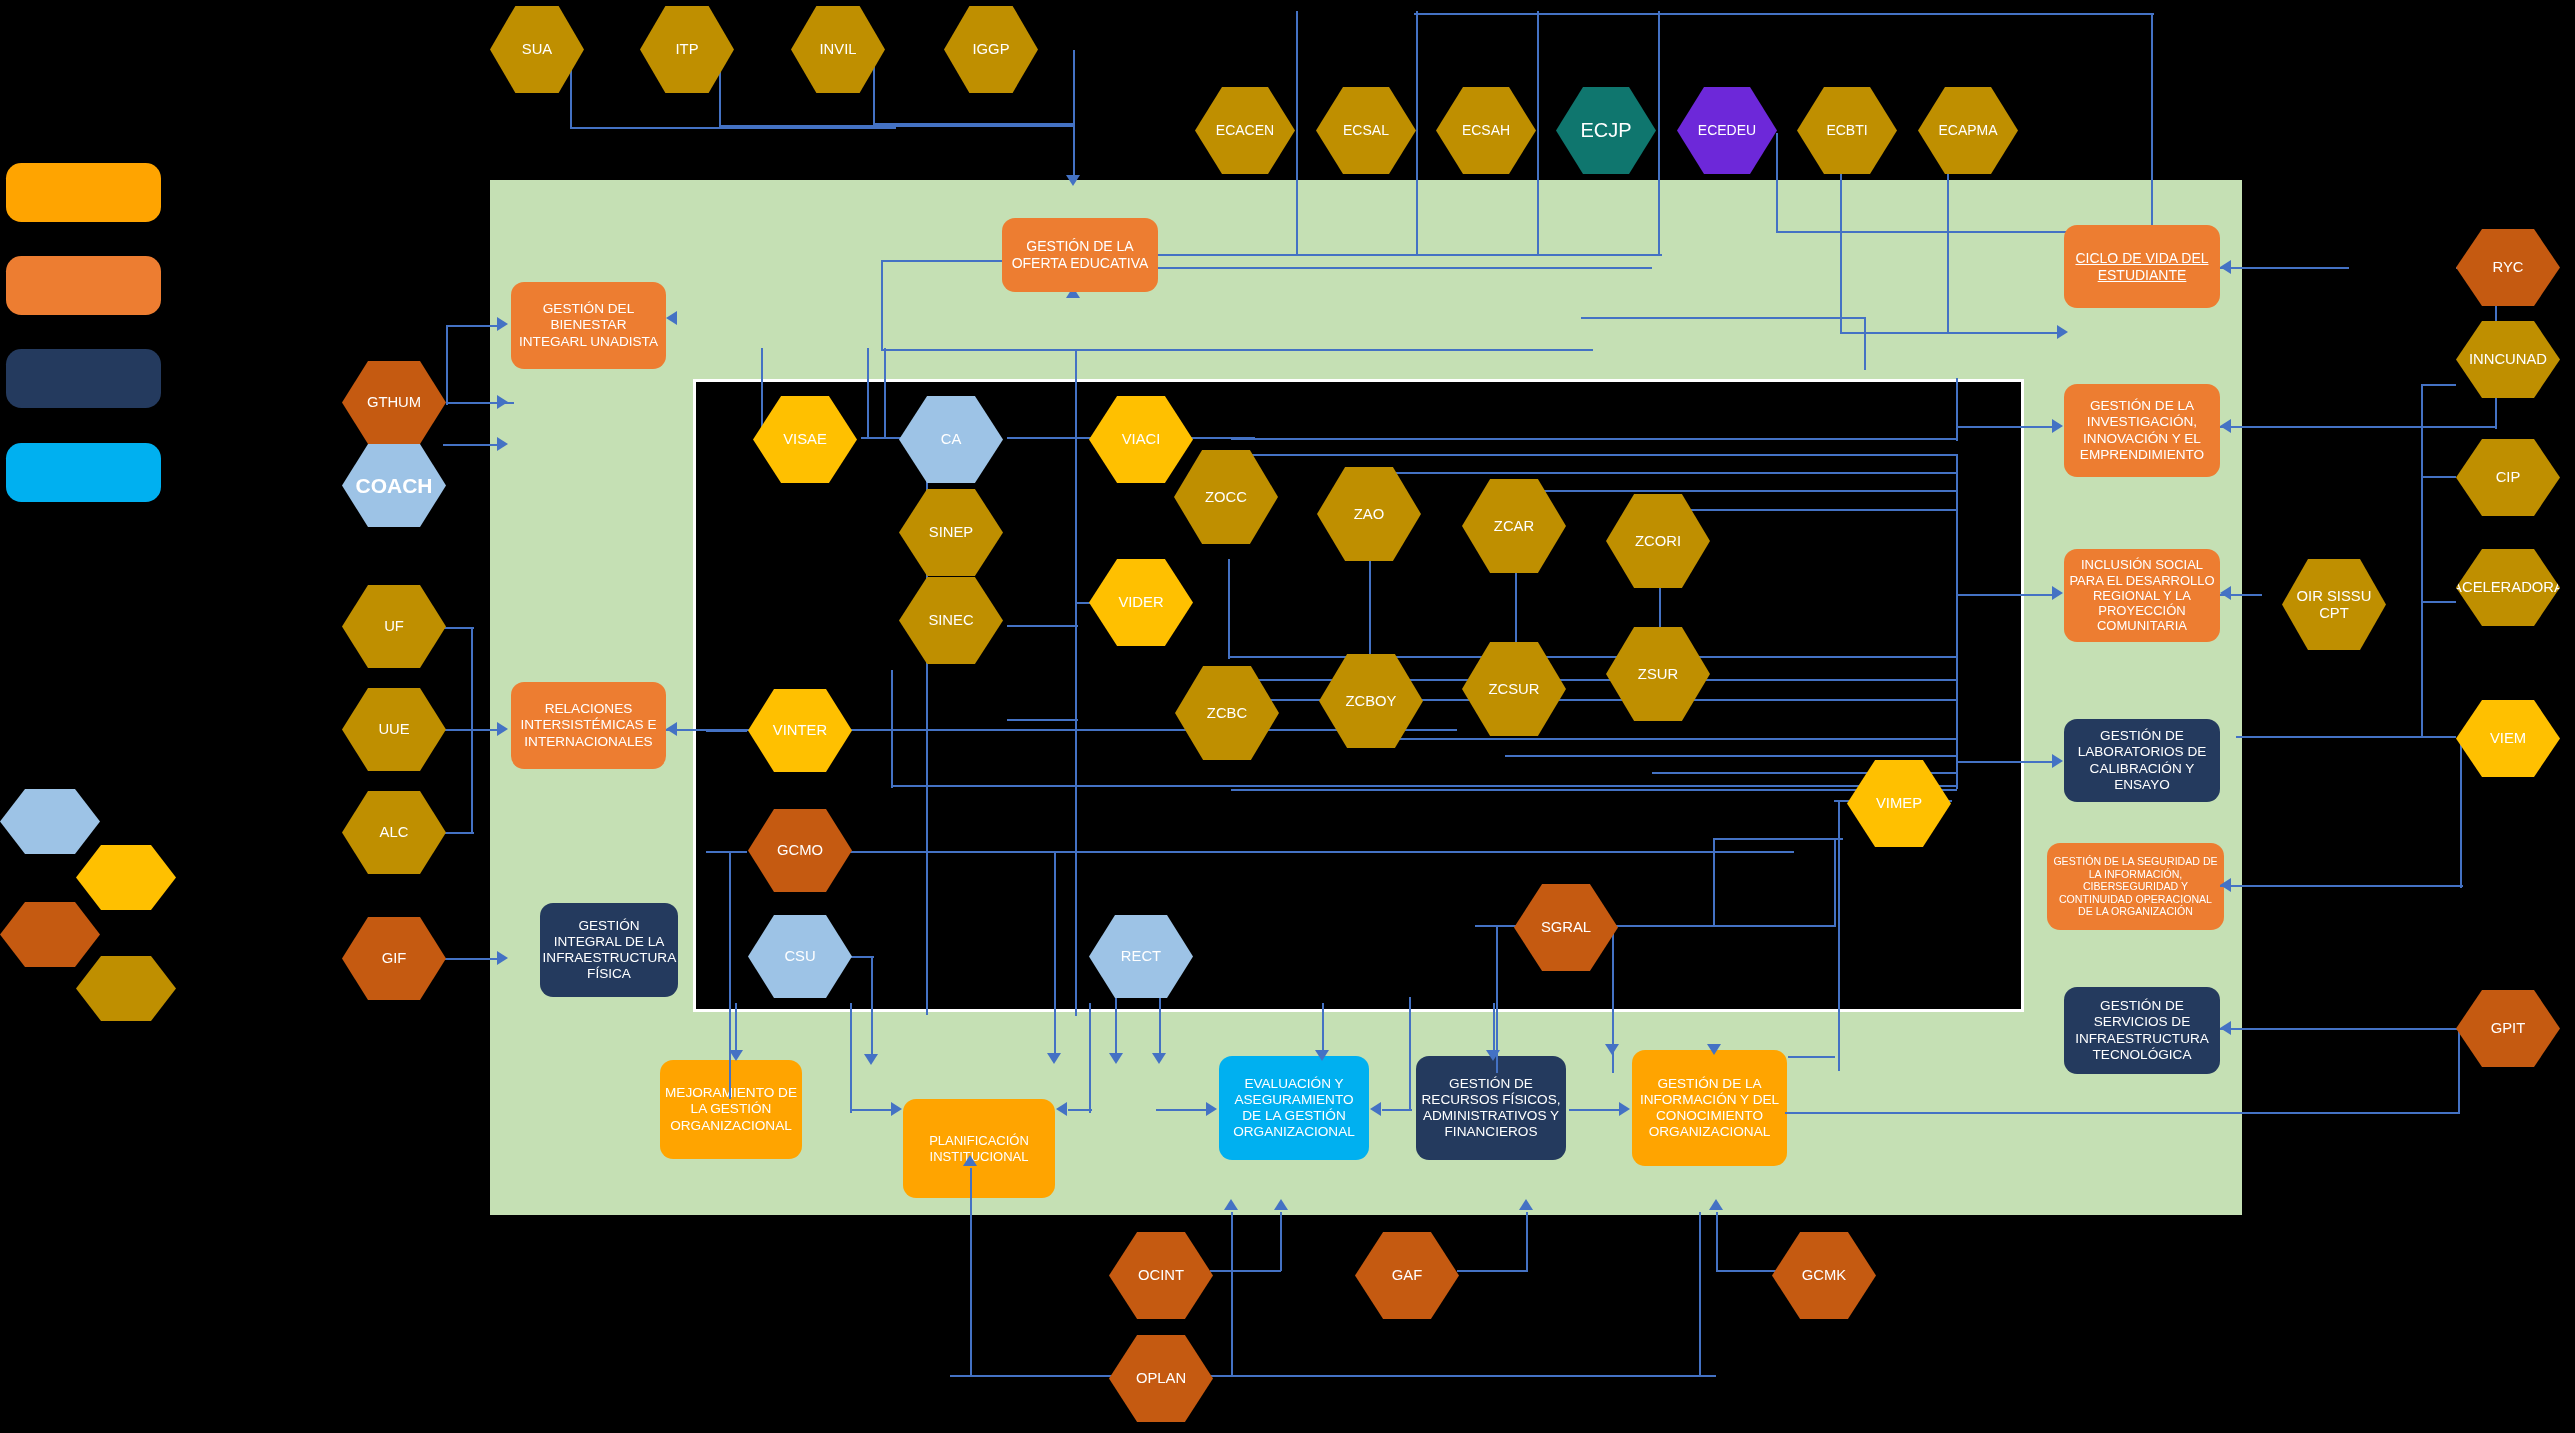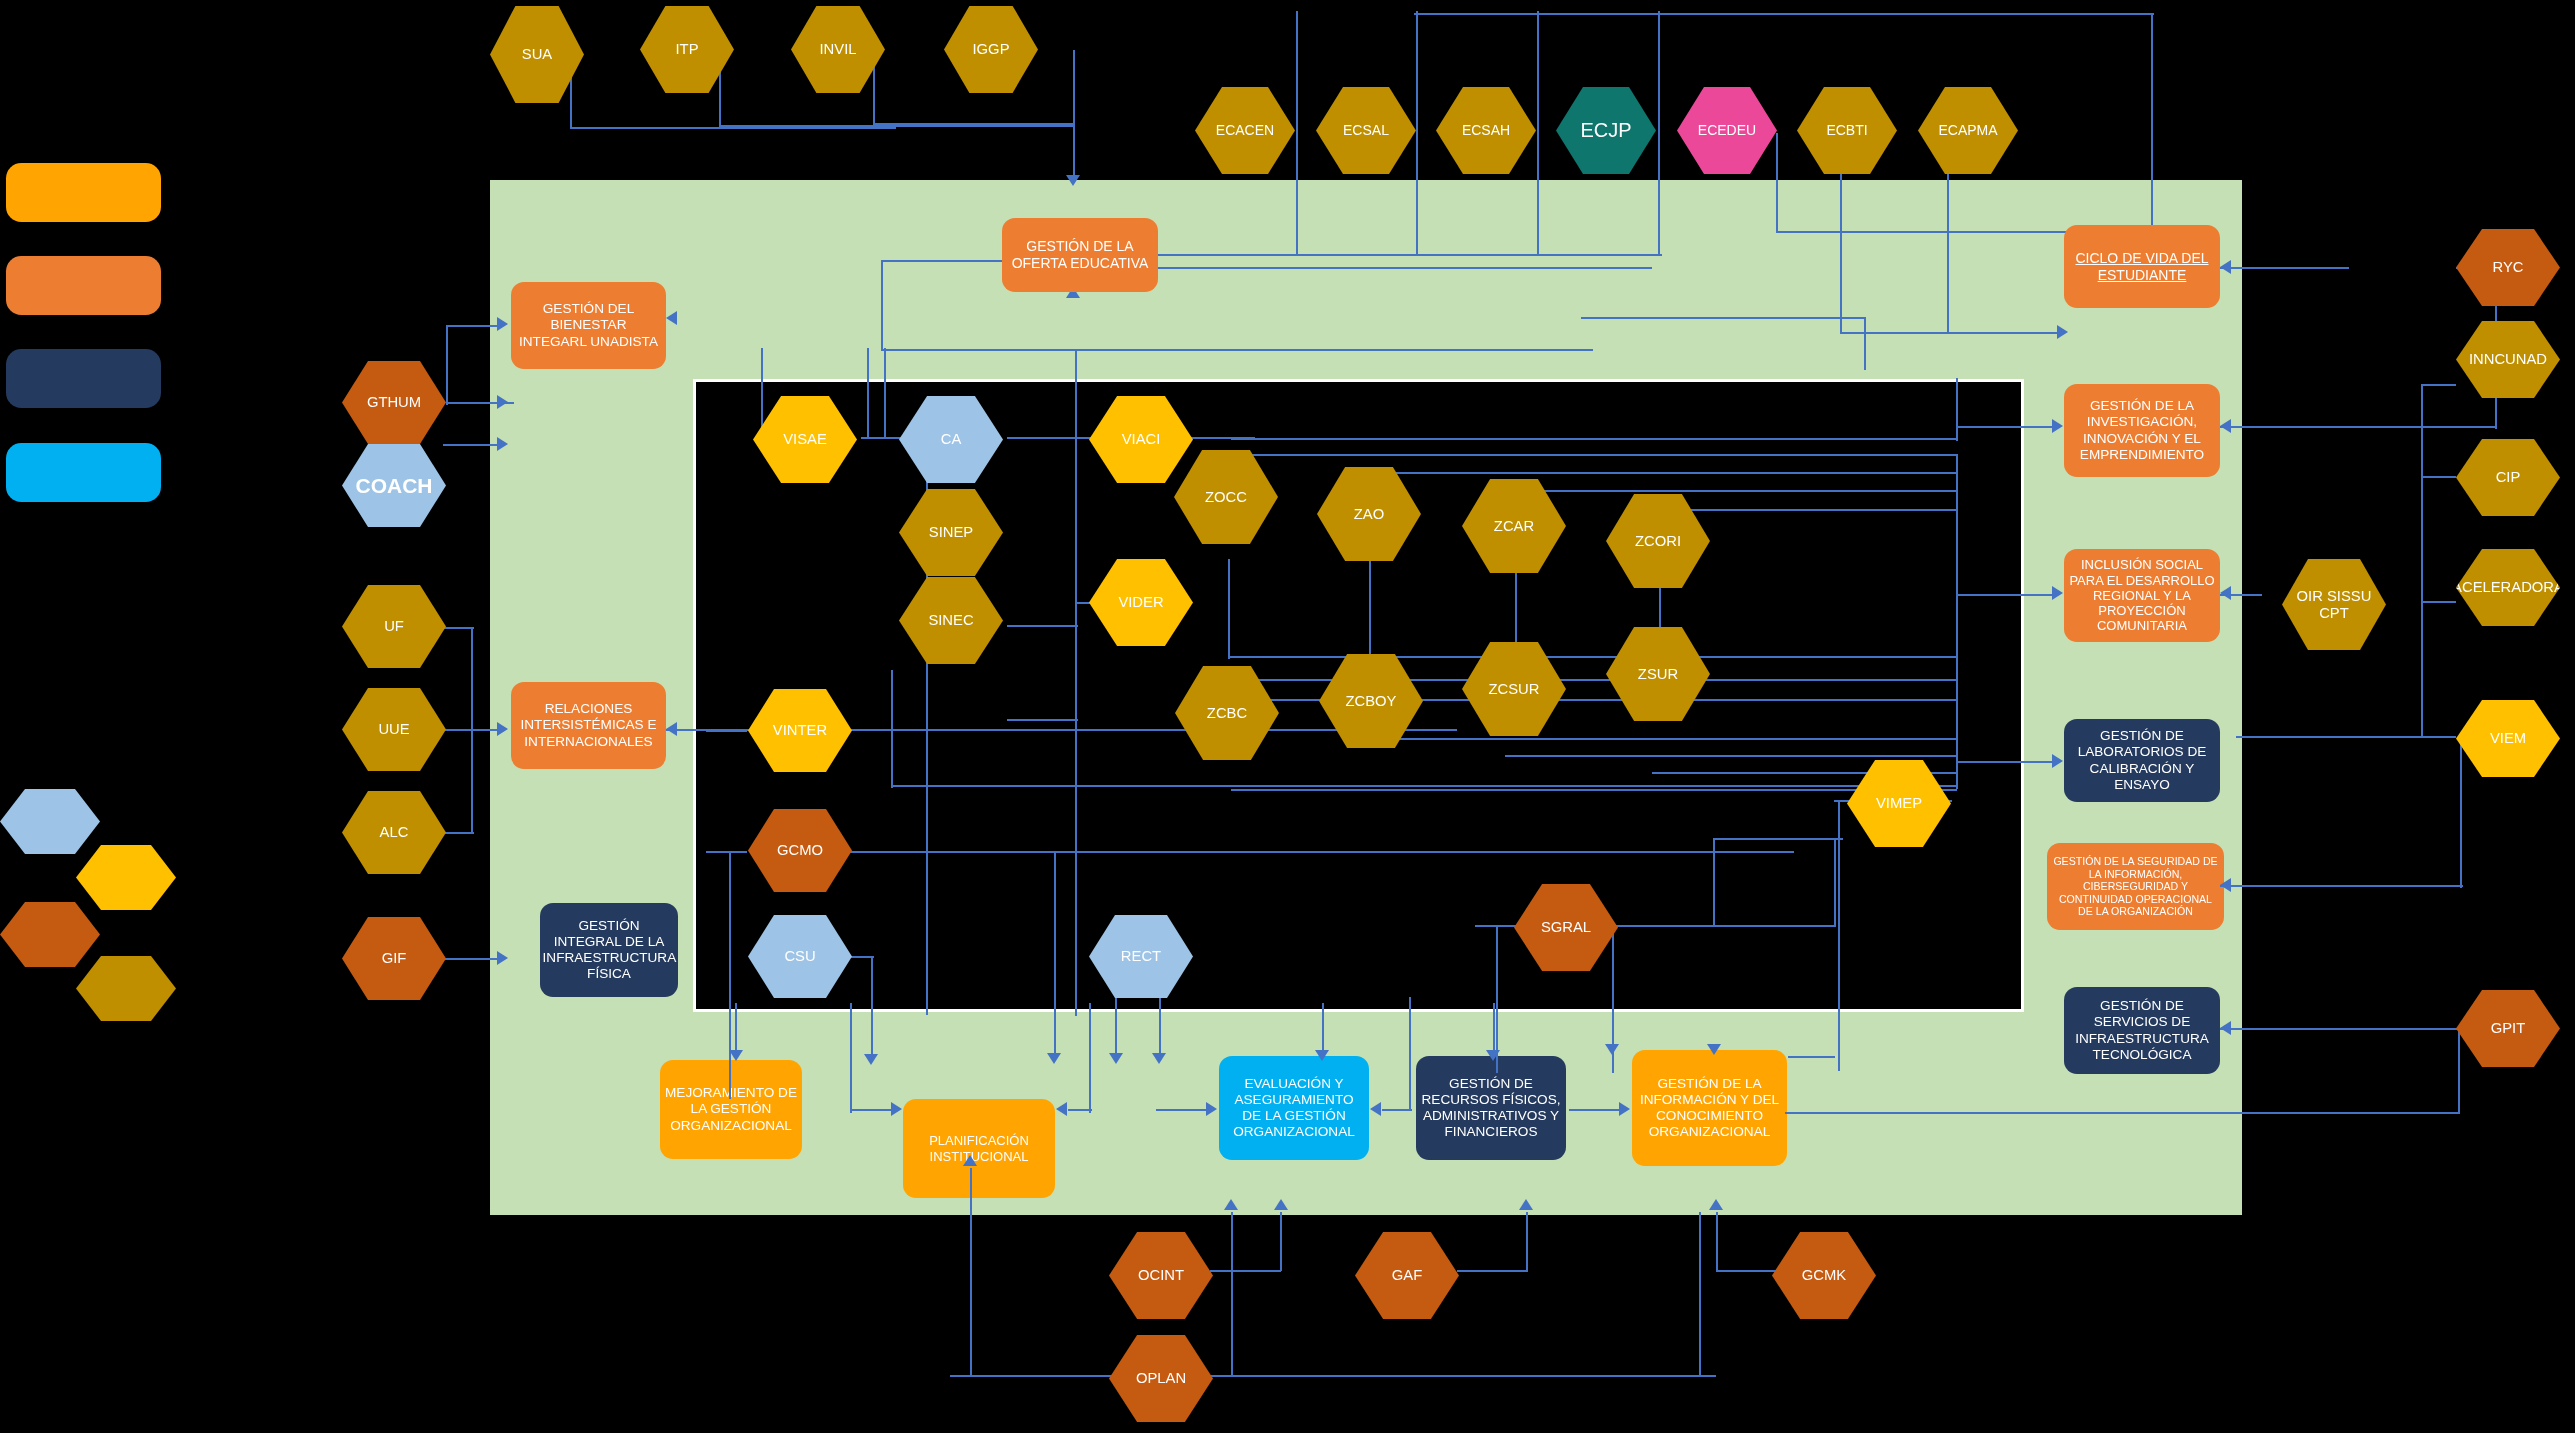--- a/index.html
+++ b/index.html
@@ -273,21 +273,21 @@
 
   <div class="ln lnh" style="left:2220px;top:885px;width:243px;"></div>
   <div class="arw left" style="left:2220px;top:878px;"></div>
   <div class="ln lnv" style="left:2460px;top:736px;height:152px;"></div>
 
   <div class="ln lnh" style="left:2220px;top:1028px;width:240px;"></div>
   <div class="arw left" style="left:2220px;top:1021px;"></div>
   <div class="ln lnh" style="left:1785px;top:1112px;width:675px;"></div>
   <div class="ln lnv" style="left:2458px;top:1028px;height:86px;"></div>
 
-  <div class="hex tall" style="left:490px;top:5.9px;width:94px;height:97px;background:#bf8f00;font-size:14.8px;">
+  <div class="hex tall" style="left:490px;top:5.9px;width:94px;height:87px;background:#bf8f00;font-size:14.8px;">
       <span>SUA</span>
     </div>
   <div class="hex tall" style="left:640px;top:5.9px;width:94px;height:87px;background:#bf8f00;font-size:14.8px;">
       <span>ITP</span>
     </div>
   <div class="hex tall" style="left:791px;top:5.9px;width:94px;height:87px;background:#bf8f00;font-size:14.8px;">
       <span>INVIL</span>
     </div>
   <div class="hex tall" style="left:944px;top:5.9px;width:94px;height:87px;background:#bf8f00;font-size:14.8px;">
       <span>IGGP</span>
@@ -298,21 +298,21 @@
     </div>
   <div class="hex tall" style="left:1316px;top:87px;width:100px;height:87px;background:#bf8f00;font-size:14px;align-items:center;">
       <span>ECSAL</span>
     </div>
   <div class="hex tall" style="left:1436px;top:87px;width:100px;height:87px;background:#bf8f00;font-size:14px;">
       <span>ECSAH</span>
     </div>
   <div class="hex tall" style="left:1556px;top:87px;width:100px;height:87px;background:#0f766e;font-size:20px;">
       <span>ECJP</span>
     </div>
-  <div class="hex tall" style="left:1677px;top:87px;width:100px;height:87px;background:#ec4899;font-size:14px;">
+  <div class="hex tall" style="left:1677px;top:87px;width:100px;height:87px;background:#6d28d9;font-size:14px;">
       <span>ECEDEU</span>
     </div>
   <div class="hex tall" style="left:1797px;top:87px;width:100px;height:87px;background:#bf8f00;font-size:14px;">
       <span>ECBTI</span>
     </div>
   <div class="hex tall" style="left:1918px;top:87px;width:100px;height:87px;background:#bf8f00;font-size:14px;">
       <span>ECAPMA</span>
     </div>
 
   <div class="hex" style="left:342px;top:361px;width:104px;height:83px;background:#c55a11;font-size:14.8px;">

